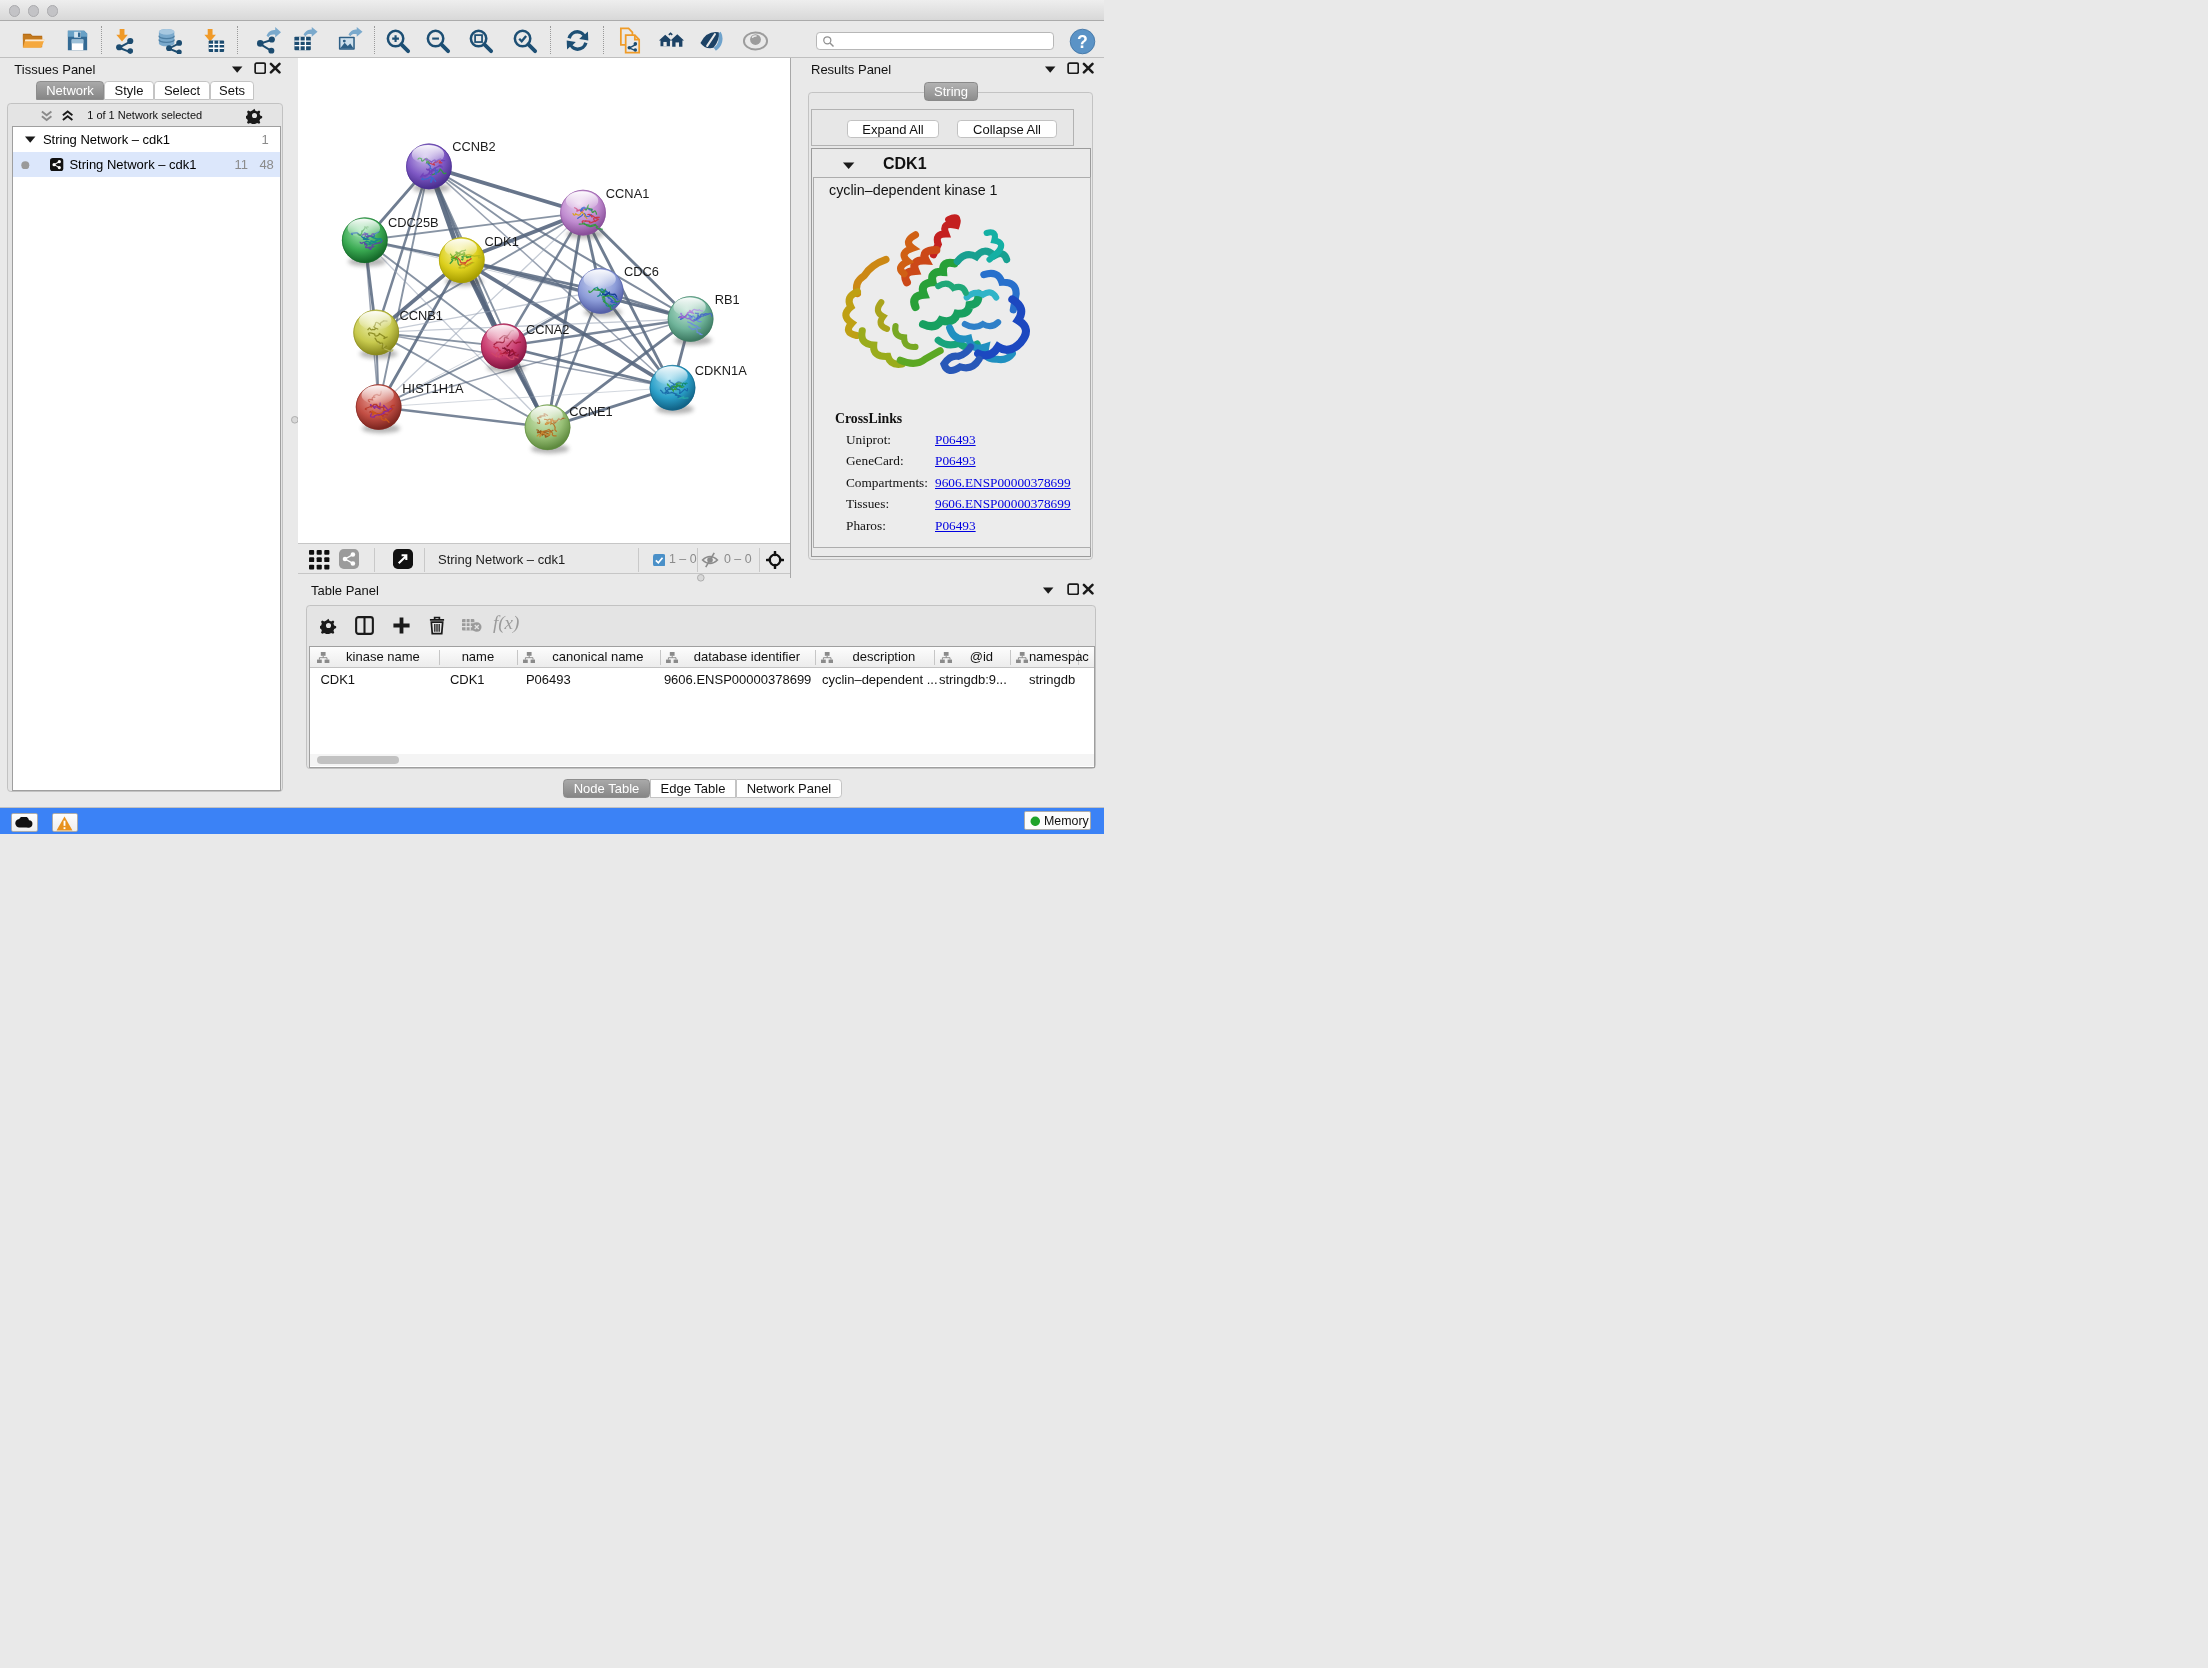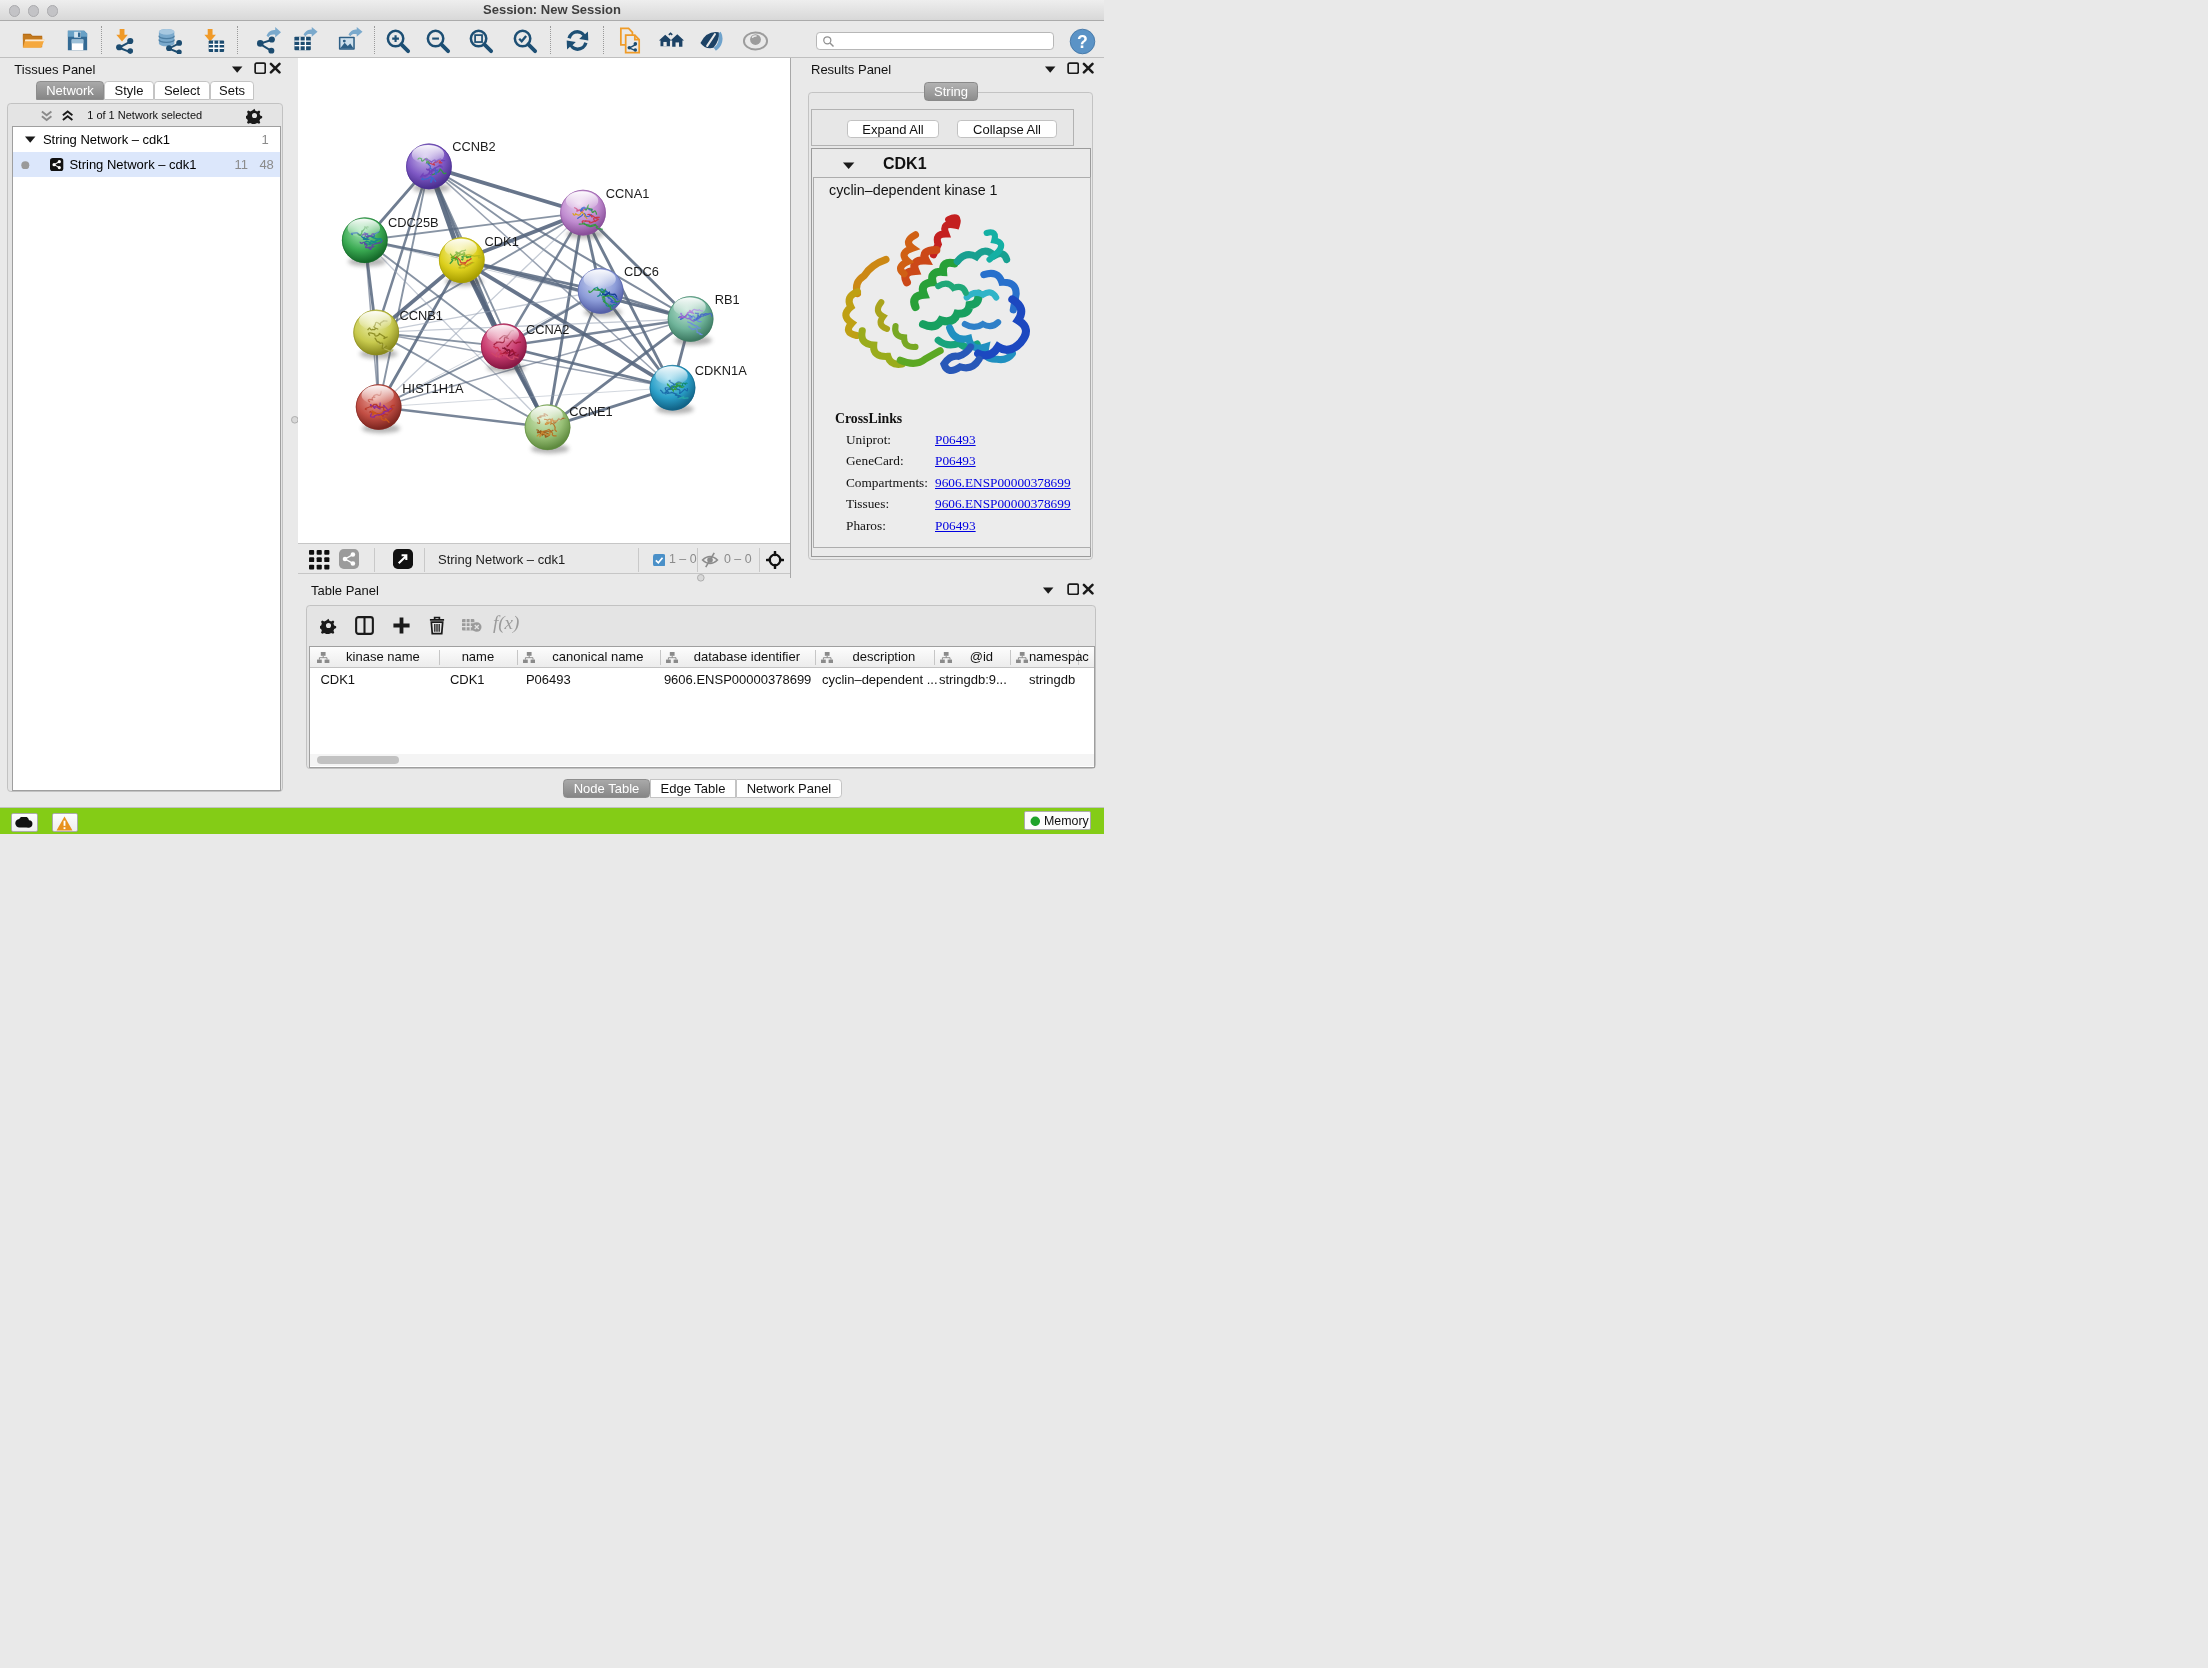--- a/index.html
+++ b/index.html
@@ -38,36 +38,35 @@
   
   #netview { position:absolute; left:298px; top:58px; width:493px; height:485px;
     background:#fff; }
   #nettools { position:absolute; left:298px; top:543px; width:493px; height:31px;
     background:#e9e9e9; border-top:1px solid #c6c6c6; border-bottom:1px solid #c6c6c6; }
   
   #results { position:absolute; left:790px; top:58px; width:314px; height:520px;
     background:#e9e9e9; border-left:1px solid #a8a8a8; }
   
   #statusbar { position:absolute; left:0; top:807px; width:1104px; height:27.6px;
-    background:#84cc16; border-top:1px solid #c2c2c2; }
+    background:#3b82f6; border-top:1px solid #c2c2c2; }
   .sbtn { position:absolute; top:5.2px; width:27px; height:19px; background:linear-gradient(#fdfdfd,#eeeeee);
     border:1px solid #ababab; border-radius:1.9px; }
   .serif { font-family:"Liberation Serif", serif; }
   .thl { position:absolute; top:0; height:21px; line-height:20px; font-size:13px;
     color:#111; text-align:center; }
   .th-ic { width:12.4px; height:11.4px; }
 </style>
 </head>
 <body>
 
 <div id="titlebar">
   <div class="tl" style="left:8.6px;"></div>
   <div class="tl" style="left:27.6px;"></div>
   <div class="tl" style="left:47px;"></div>
-  <div id="title">Session: New Session</div>
 </div>
 
 <div id="toolbar">
 
   <svg class="tbi" style="left:20px;" viewBox="0 0 28 28">
     <path d="M3 7 h8 l2 2 h10 v4 h-20 z" fill="#b36a15"></path>
     <path d="M3 7 v14 h20 v-11 h-10 l-2-2 h-8 z" fill="#c47a1e"></path>
     <path d="M5.5 13 h20 l-3.5 8.5 h-19 z" fill="#f5a83d"></path>
     <path d="M5.5 13 h20 l-.7 1.8 h-19.8 z" fill="#fff" opacity=".75"></path>
   </svg>

